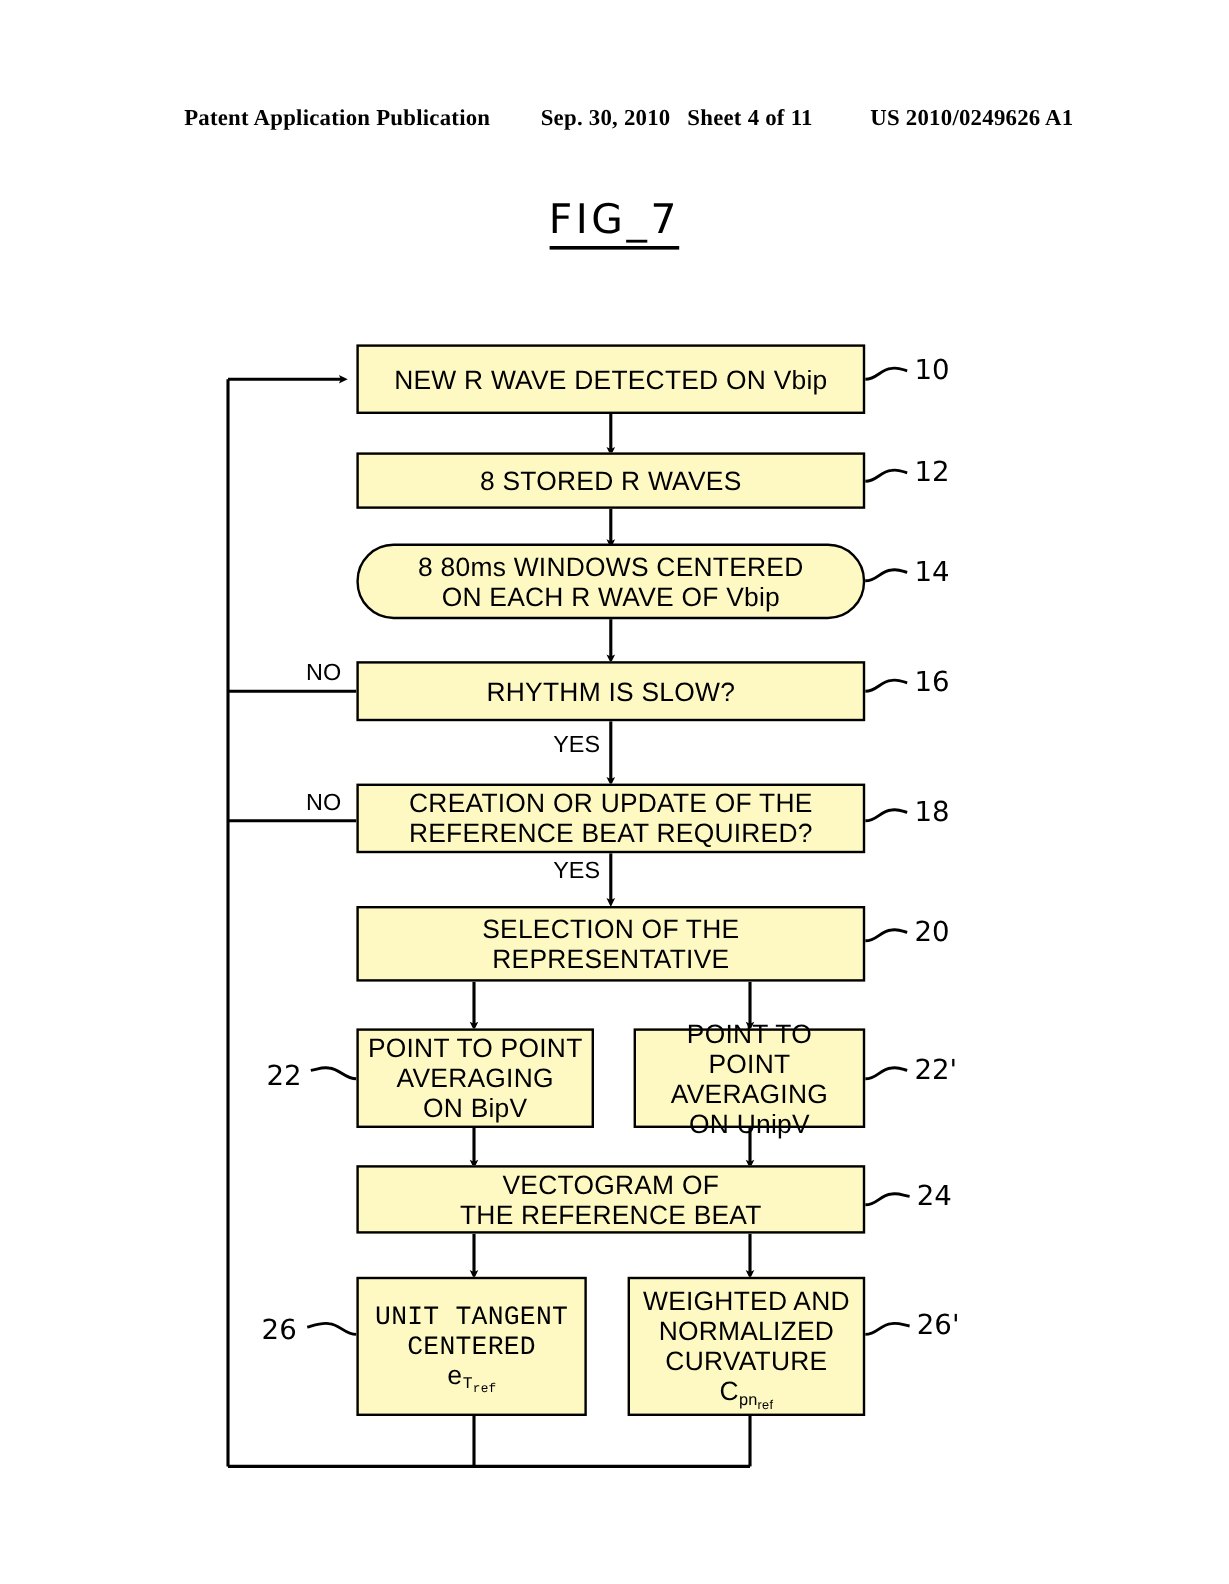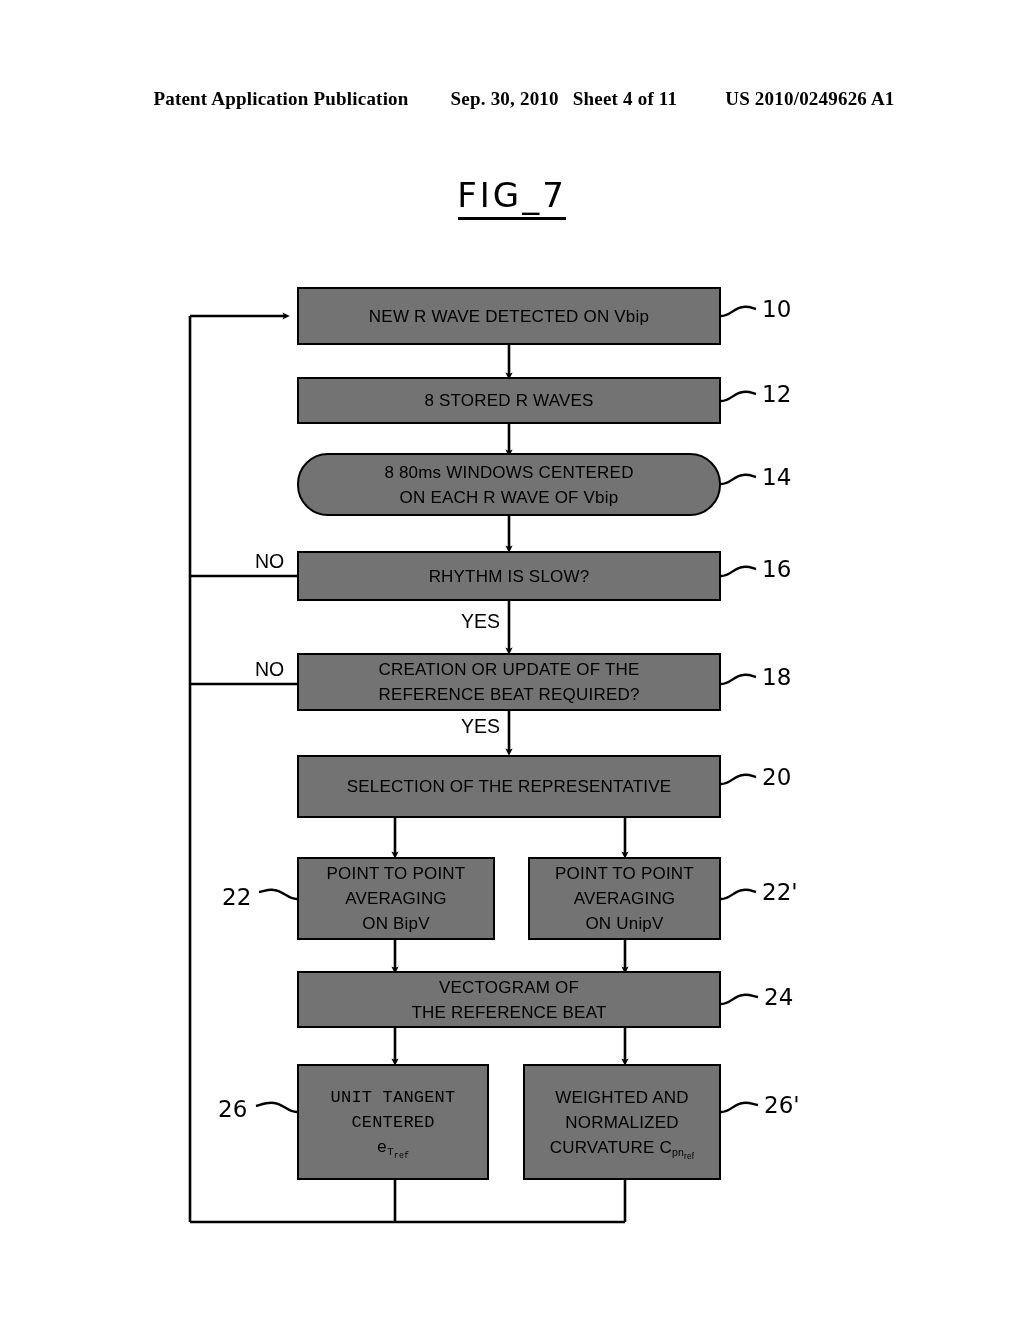--- a/index.html
+++ b/index.html
@@ -40,21 +40,20 @@
   #figure-title {
     position: absolute;
     top: 163px;
     left: 0;
     width: 1024px;
     text-align: center;
     font-family: "DejaVu Sans", sans-serif;
     font-size: 34px;
     letter-spacing: 3px;
     font-weight: 500;
-    margin-top: 12px;
   }
   #figure-title .fig-underline {
     display: block;
     width: 108px;
     height: 3px;
     background: #000;
     margin: 2px auto 0 auto;
   }
 
   
@@ -63,27 +62,27 @@
     left: 0;
     top: 0;
     width: 1024px;
     height: 1320px;
   }
 
   .node {
     position: absolute;
     box-sizing: border-box;
     border: 2.5px solid #000;
-    background: #737373;
+    background: #fef9c3;
     display: flex;
     align-items: center;
     justify-content: center;
     text-align: center;
     font-family: "Liberation Sans", sans-serif;
-    font-size: 17px;
+    font-size: 22px;
     line-height: 25px;
     letter-spacing: 0.2px;
     z-index: 3;
   }
   .node .txt { padding: 0 6px; }
 
   .refnum {
     position: absolute;
     font-family: "DejaVu Sans", sans-serif;
     font-size: 23px;

